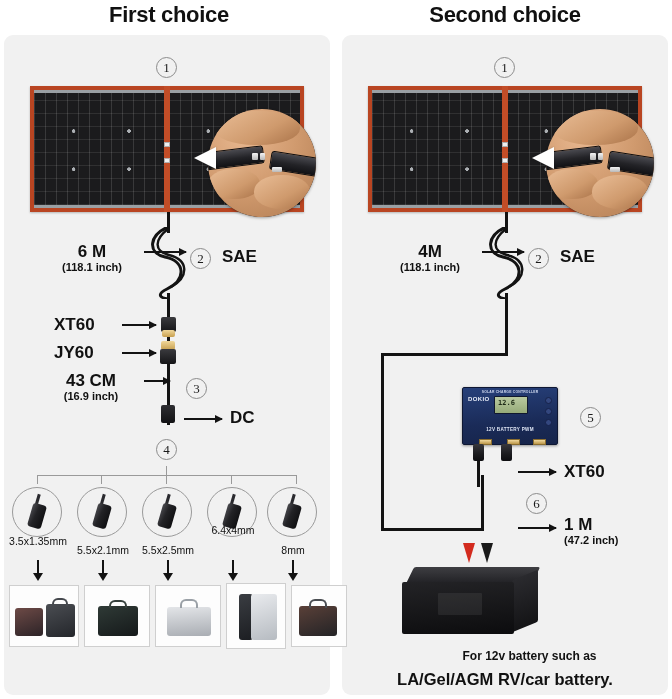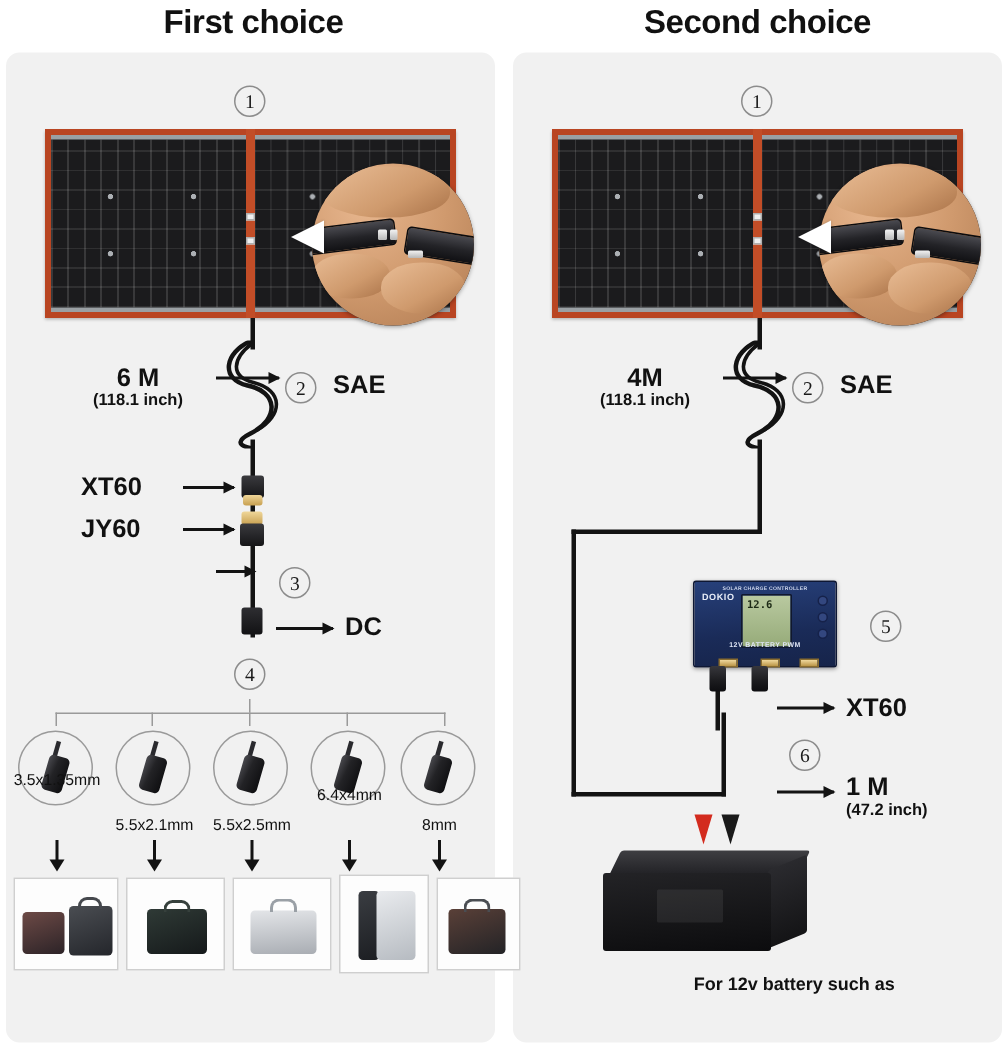--- a/index.html
+++ b/index.html
@@ -210,21 +210,21 @@
     position: absolute; top: 2px; left: 0; right: 0;
     text-align: center; font-size: 3.4px; color: #cfd8ef;
     letter-spacing: .2px; font-weight: bold;
   }
   .ctl-brand {
     position: absolute; top: 8px; left: 5px;
     font-size: 6px; font-weight: bold; color: #e8edf8; letter-spacing: .4px;
   }
   .ctl-lcd {
     position: absolute; top: 8px; left: 50%; margin-left: -16px;
-    width: 34px; height: 36px;
+    width: 34px; height: 18px;
     background: linear-gradient(180deg, #b9c9a0, #96ab79);
     border: 1px solid #10182e; border-radius: 1px;
   }
   .ctl-lcd b {
     position: absolute; top: 1.5px; left: 3px;
     font-size: 7px; color: #1d2a16;
     font-family: "DejaVu Sans Mono", monospace;
   }
   .ctl-sub {
     position: absolute; bottom: 12px; left: 0; right: 0;
@@ -331,20 +331,24 @@
     <div class="lbl" style="left:50px; top:280px; font-size:17px;">XT60</div>
     <div class="arrow" style="left:118px; top:289px; width:34px;"></div>
 
     <div class="conn-gold" style="left:157px; top:306px; width:14px; height:9px;"></div>
     <div class="conn-body" style="left:156px; top:314px; width:16px; height:15px;"></div>
     <div class="lbl" style="left:50px; top:308px; font-size:17px;">JY60</div>
     <div class="arrow" style="left:118px; top:317px; width:34px;"></div>
 
     <div class="wireV" style="left:163px; top:328px; height:62px;"></div>
 
+    <div class="lbl" style="left:38px; top:336px; font-size:17px; text-align:center; width:98px;">
+      <span>43 CM</span>
+      <span class="sub">(16.9 inch)</span>
+    </div>
     <div class="arrow" style="left:140px; top:345px; width:26px;"></div>
 
     <div class="circ" style="left:182px; top:343px;">3</div>
 
     <div class="dc-plug" style="left:157px; top:370px; width:14px; height:18px;"></div>
     <div class="arrow" style="left:180px; top:383px; width:38px;"></div>
     <div class="lbl" style="left:226px; top:373px; font-size:17px;">DC</div>
 
     <div class="circ" style="left:152px; top:404px;">4</div>
 
@@ -372,21 +376,21 @@
     </div>
     <div class="tip-circle" style="left:203px; top:452px;">
       <div class="tip-pin"></div>
         <div class="tip-barrel"></div>
     </div>
     <div class="tip-circle" style="left:263px; top:452px;">
       <div class="tip-pin"></div>
         <div class="tip-barrel"></div>
     </div>
 
-    <div class="tip-label" style="left:-3px; top:479px; width:74px;">3.5x1.35mm</div>
+    <div class="tip-label" style="left:-3px; top:500px; width:74px;">3.5x1.35mm</div>
     <div class="tip-label" style="left:62px; top:509px; width:74px;">5.5x2.1mm</div>
     <div class="tip-label" style="left:127px; top:509px; width:74px;">5.5x2.5mm</div>
     <div class="tip-label" style="left:192px; top:489px; width:74px;">6.4x4mm</div>
     <div class="tip-label" style="left:252px; top:509px; width:74px;">8mm</div>
 
     <div class="arrow-down" style="left:33px;  top:525px; height:14px;"></div>
     <div class="arrow-down" style="left:98px;  top:525px; height:14px;"></div>
     <div class="arrow-down" style="left:163px; top:525px; height:14px;"></div>
     <div class="arrow-down" style="left:228px; top:525px; height:14px;"></div>
     <div class="arrow-down" style="left:288px; top:525px; height:14px;"></div>
@@ -498,15 +502,16 @@
     <div class="clip" style="left:139px; top:508px; border-top:20px solid #1a1a1a;"></div>
 
     <div class="battery" style="left:60px; top:532px; width:140px; height:72px;">
       <div class="bat-top"></div>
       <div class="bat-side"></div>
       <div class="bat-face"></div>
       <div class="bat-label"></div>
     </div>
 
     <div class="caption" style="left:0; top:614px; width:375px; font-size:12px;">For 12v battery such as</div>
+    <div class="caption" style="left:0; top:635px; width:326px; font-size:16.5px;">LA/Gel/AGM RV/car battery.</div>
   </div>
 
 </div>
 
 </body></html>

